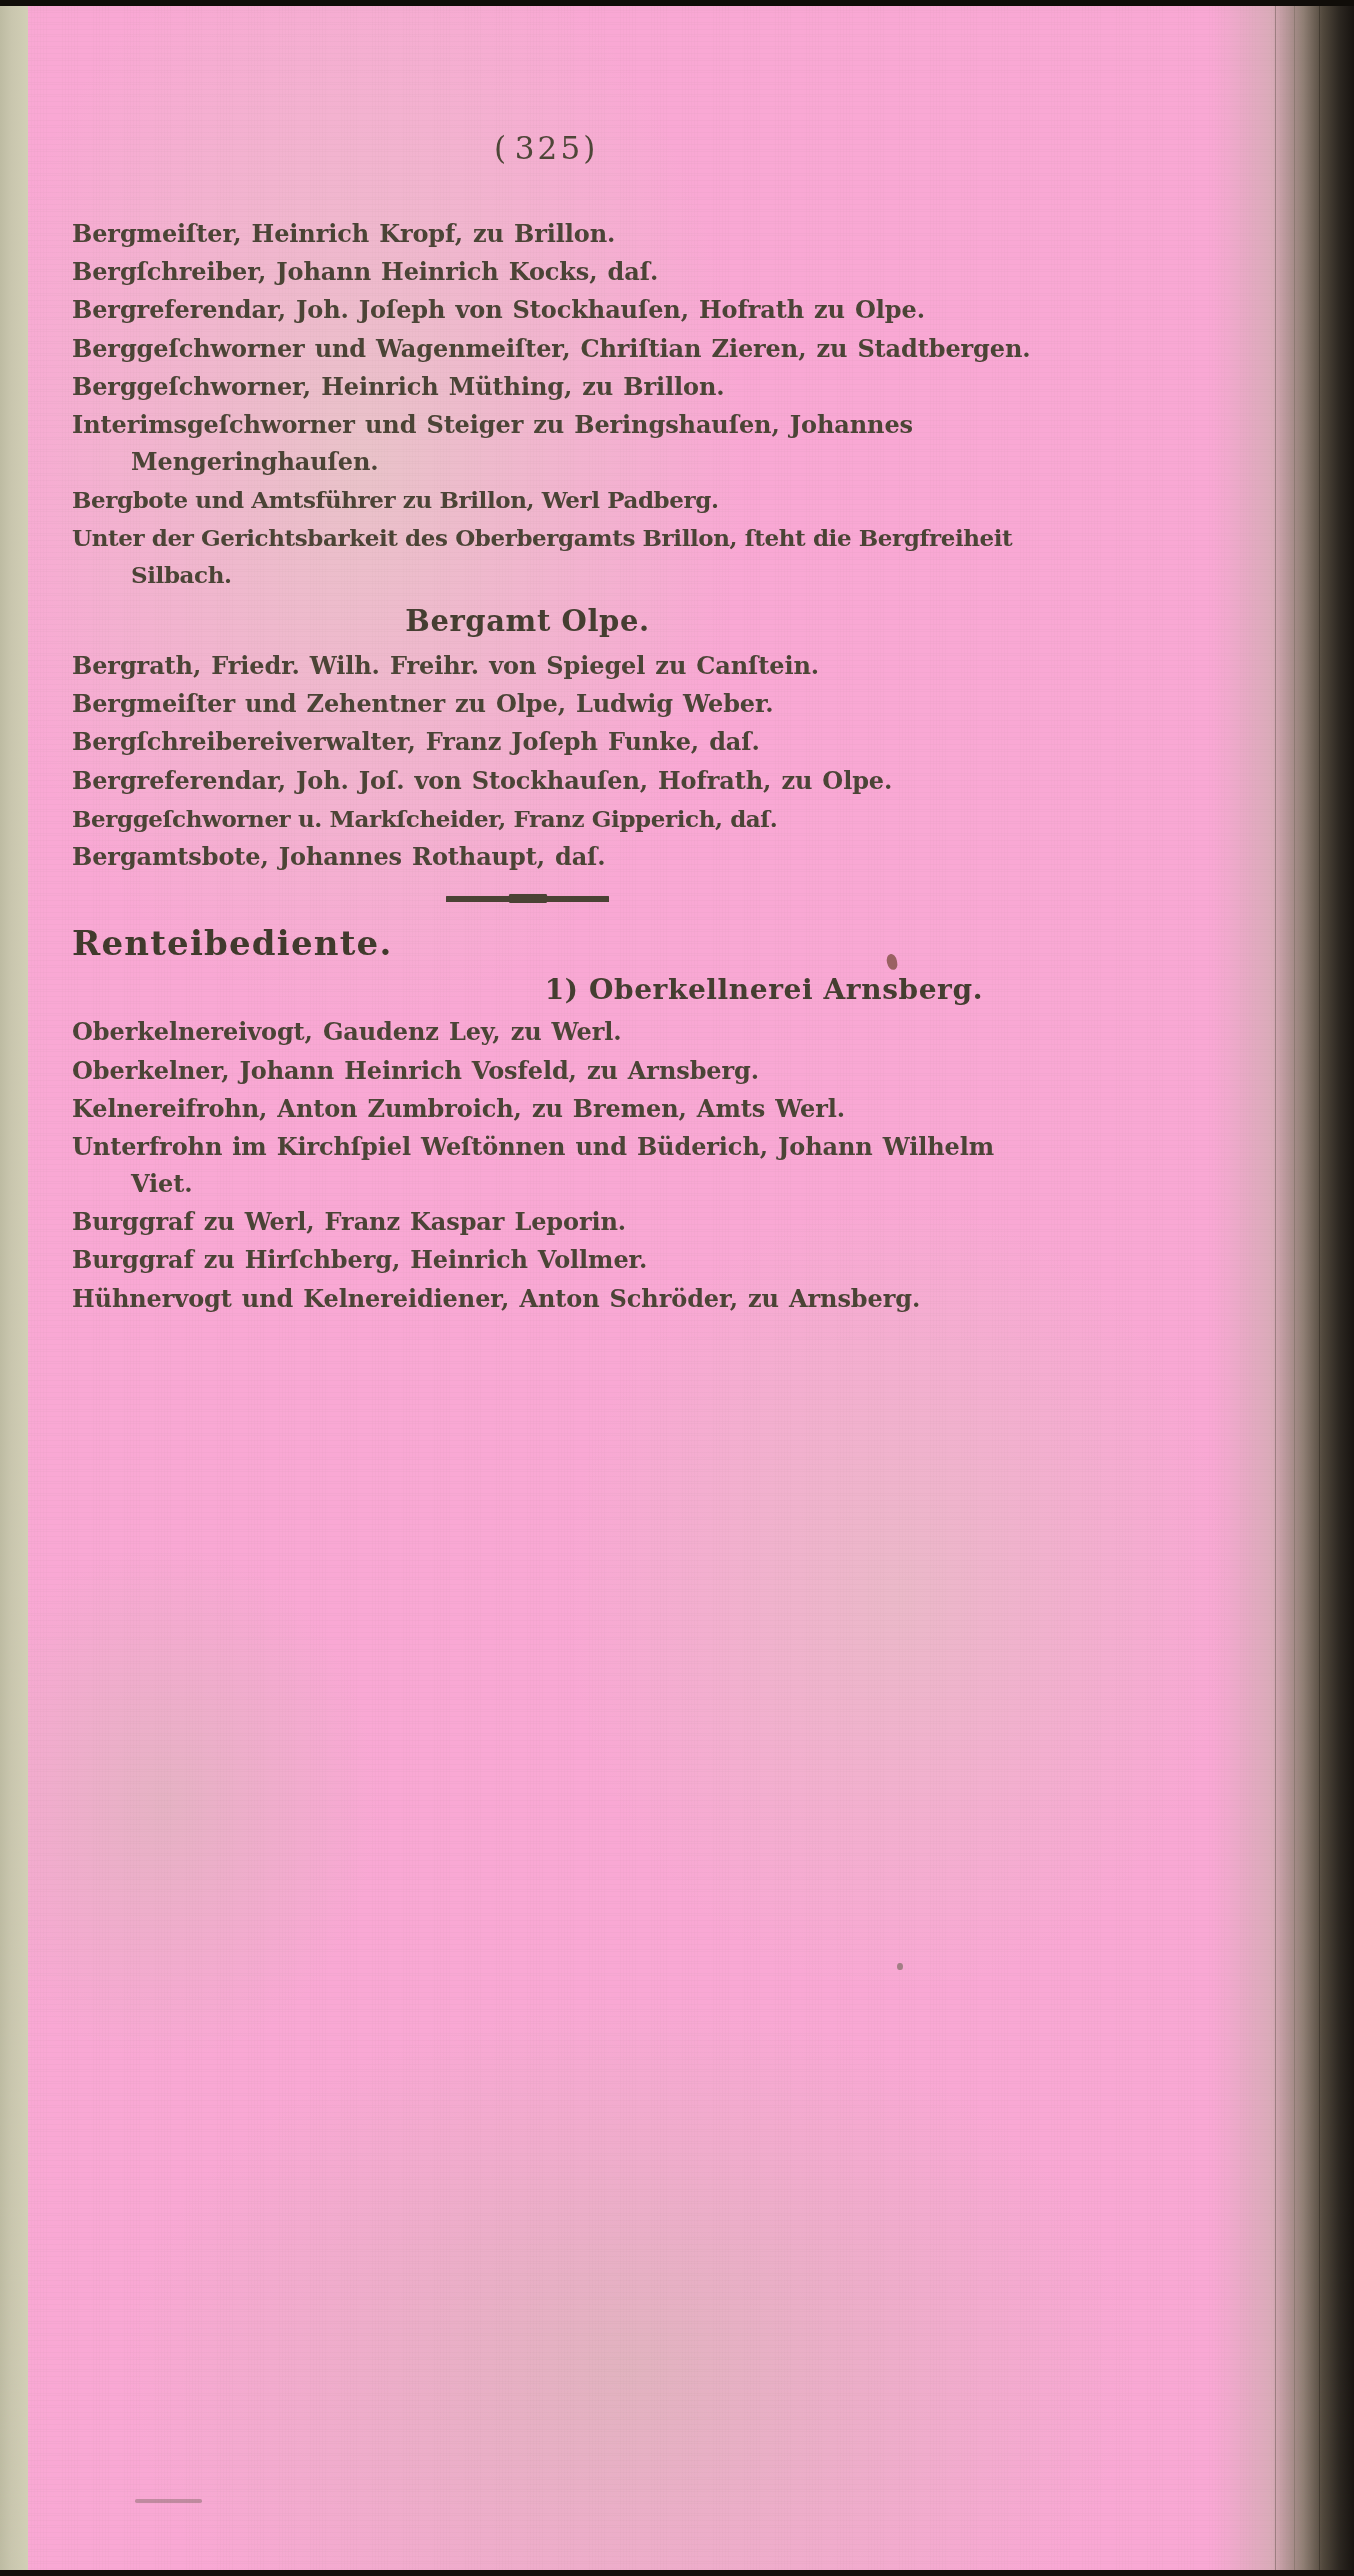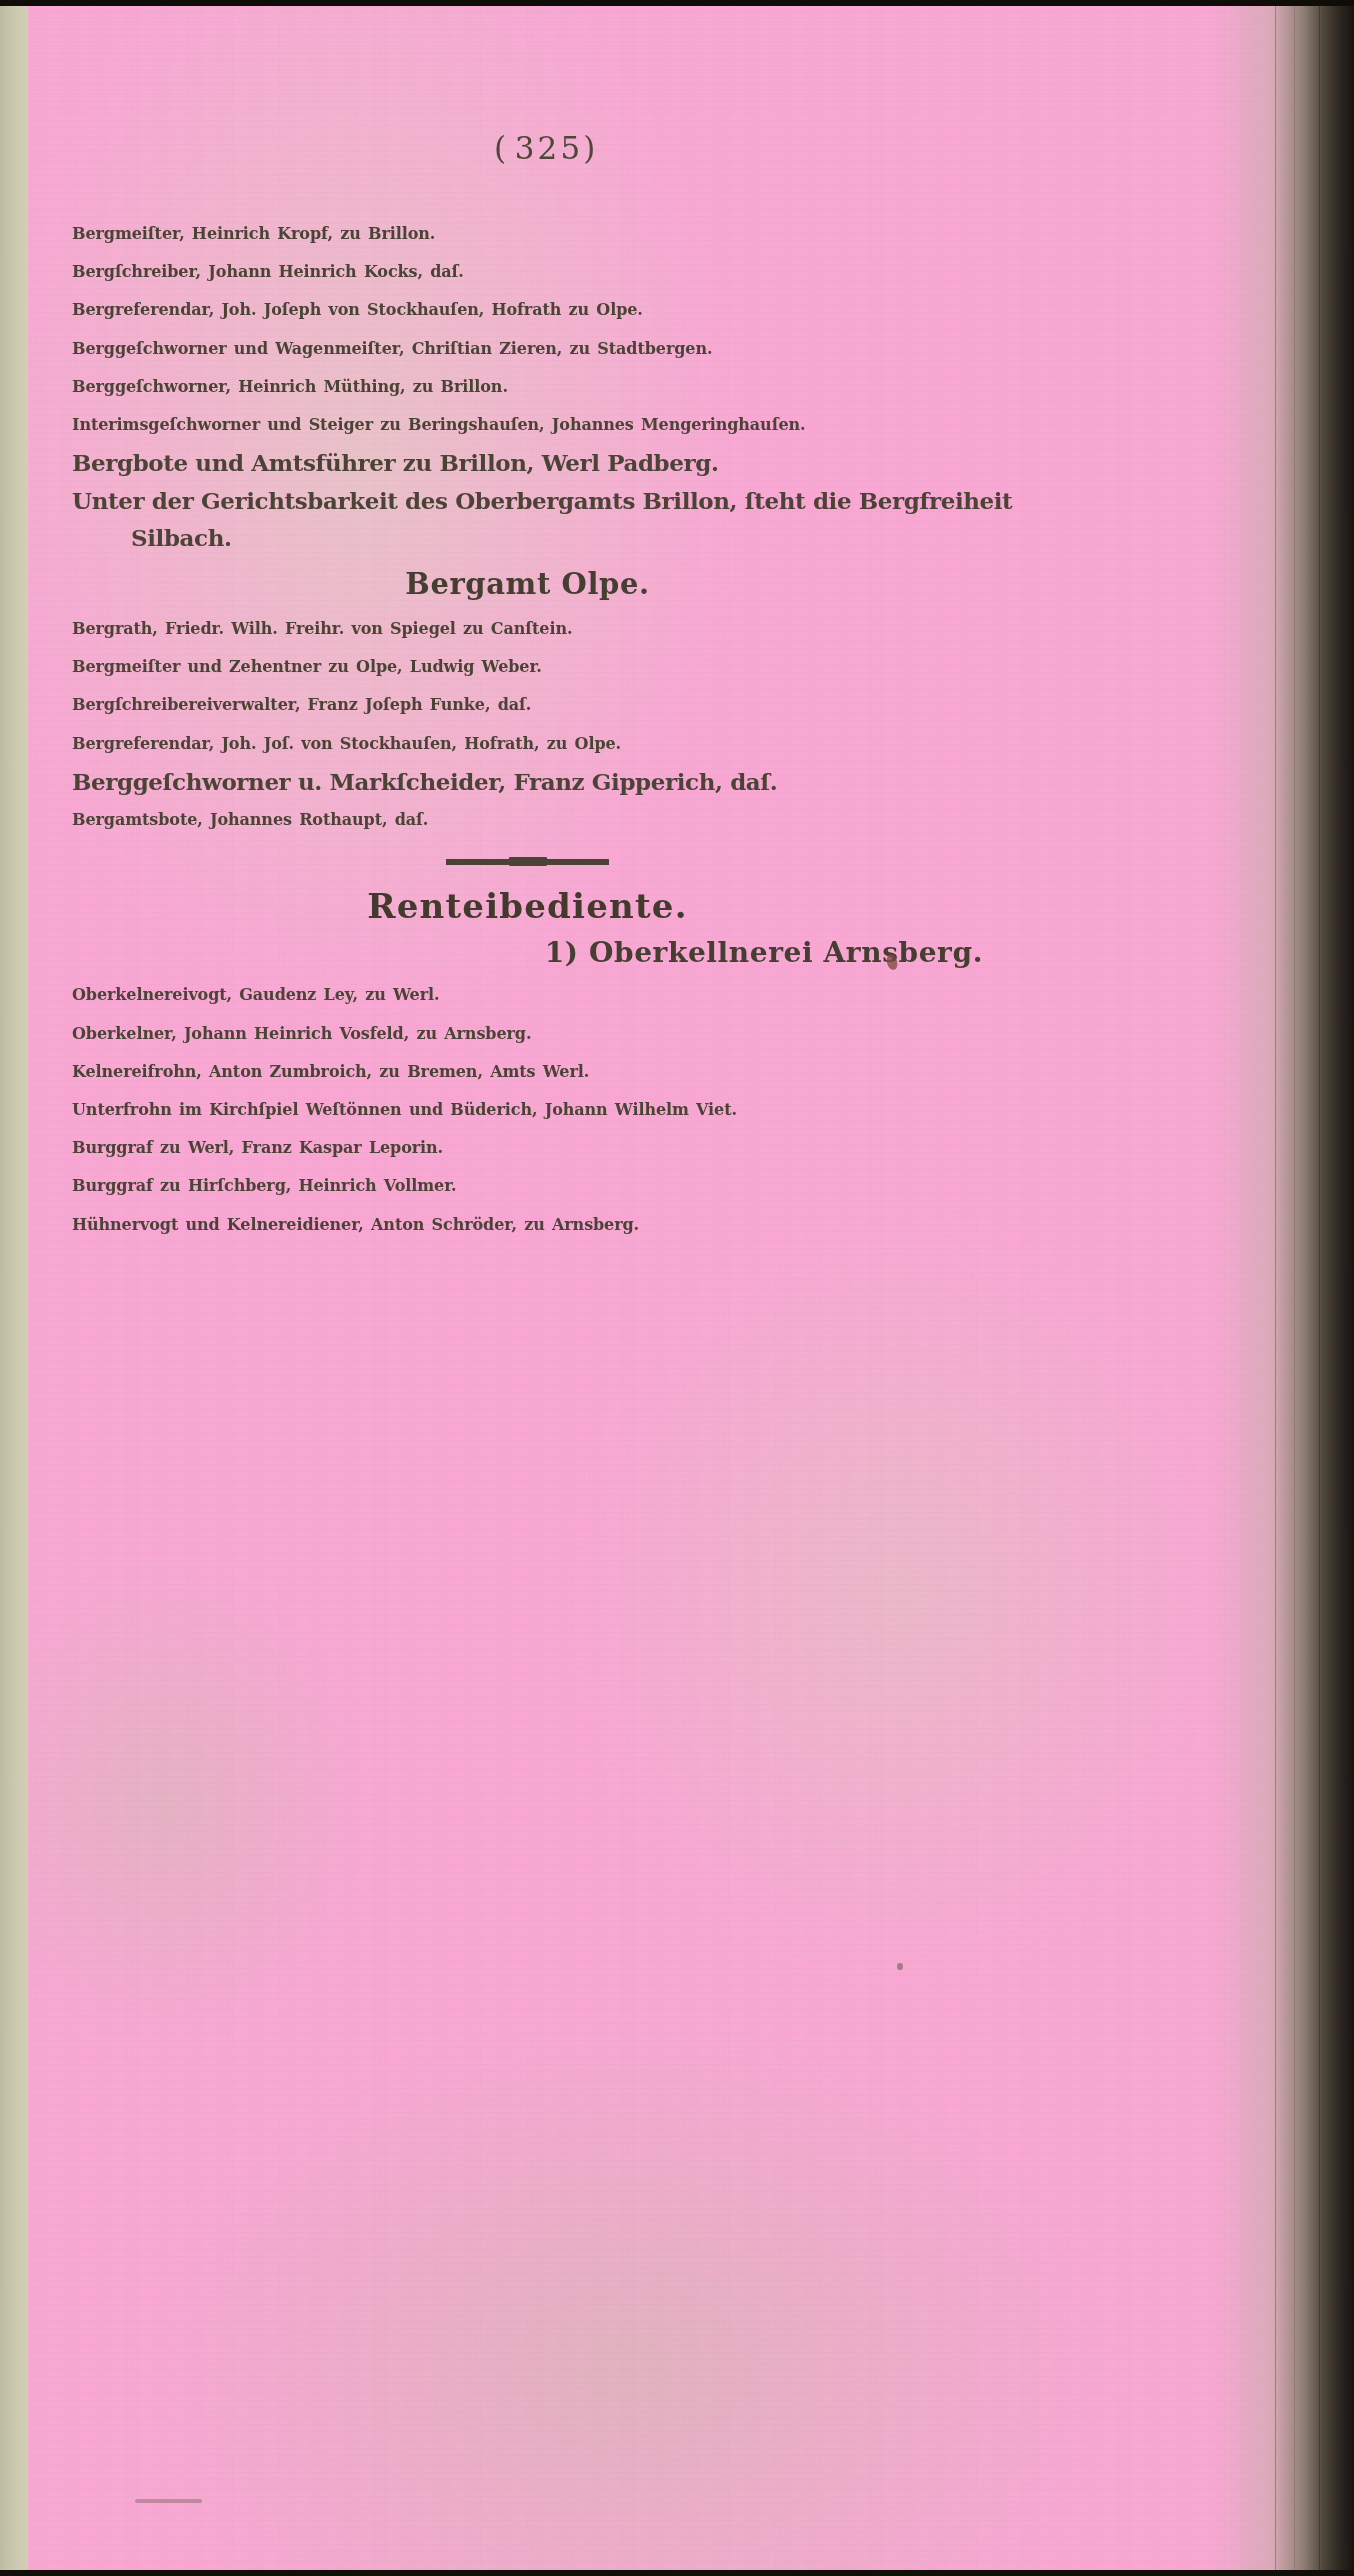--- a/index.html
+++ b/index.html
@@ -135,21 +135,21 @@
   .body-block {
     position: absolute;
     left: 0;
     top: 215px;
     width: 966px;
   }
 
   .entry {
     font-family: "DejaVu Serif", serif;
     font-weight: 700;
-    font-size: 16px;
+    font-size: 24px;
     line-height: 37px;
     color: #4b4436;
     margin: 0 0 1.2px 0;
     text-indent: 0;
     padding-left: 59px;          
     text-indent: -59px;
     letter-spacing: -0.1px;
     word-spacing: 1.8px;
   }
 
@@ -166,21 +166,21 @@
     letter-spacing: 0.6px;
     width: 911px;
   }
 
   .section-title {
     font-family: "DejaVu Serif", serif;
     font-weight: 700;
     font-size: 34px;
     line-height: 51px;
     color: #413a2d;
-    text-align: center;
+    text-align: left;
     letter-spacing: 1.2px;
     width: 911px;
     margin: 16px 0 1.2px 0;
   }
 
   .subsection-title {
     font-family: "DejaVu Serif", serif;
     font-weight: 700;
     font-size: 28px;
     line-height: 40px;

